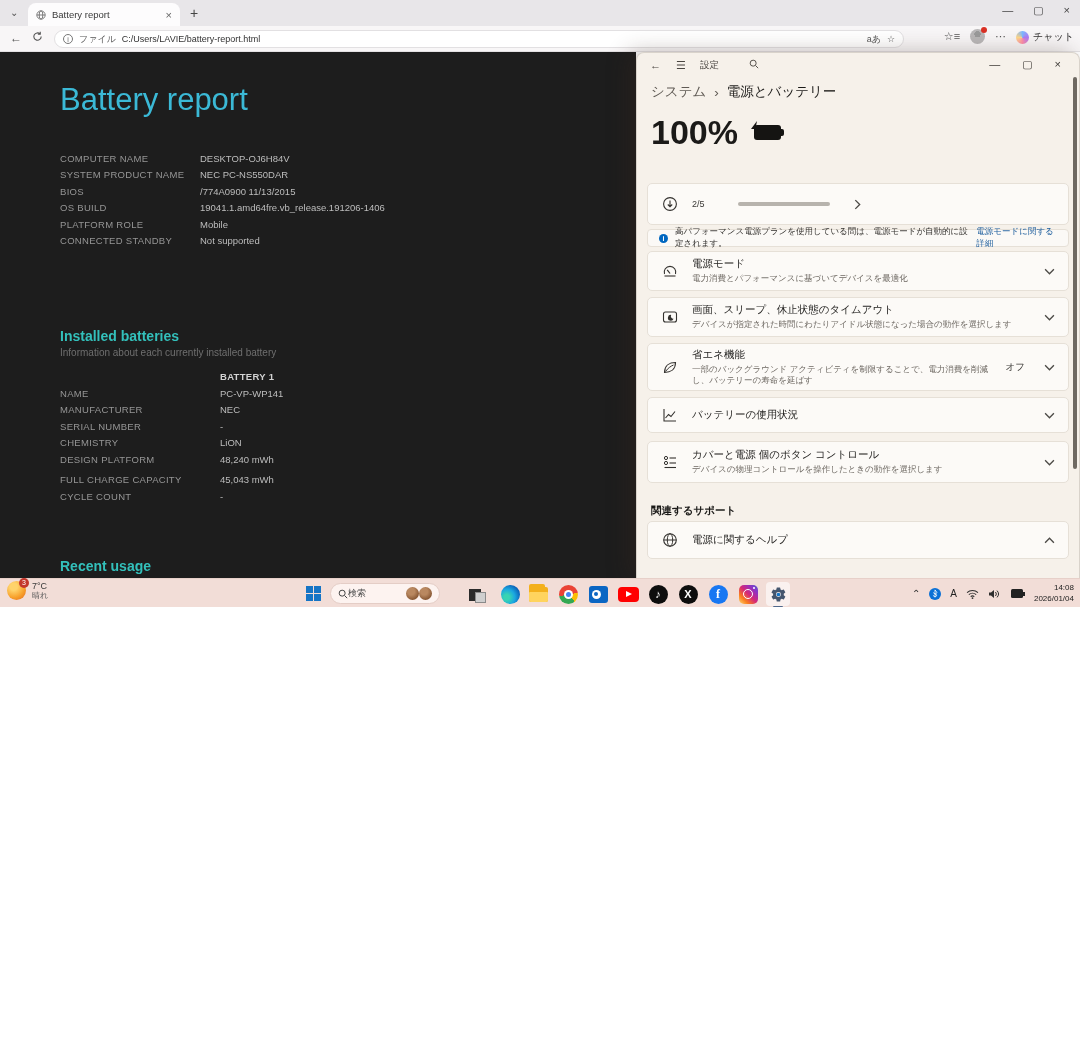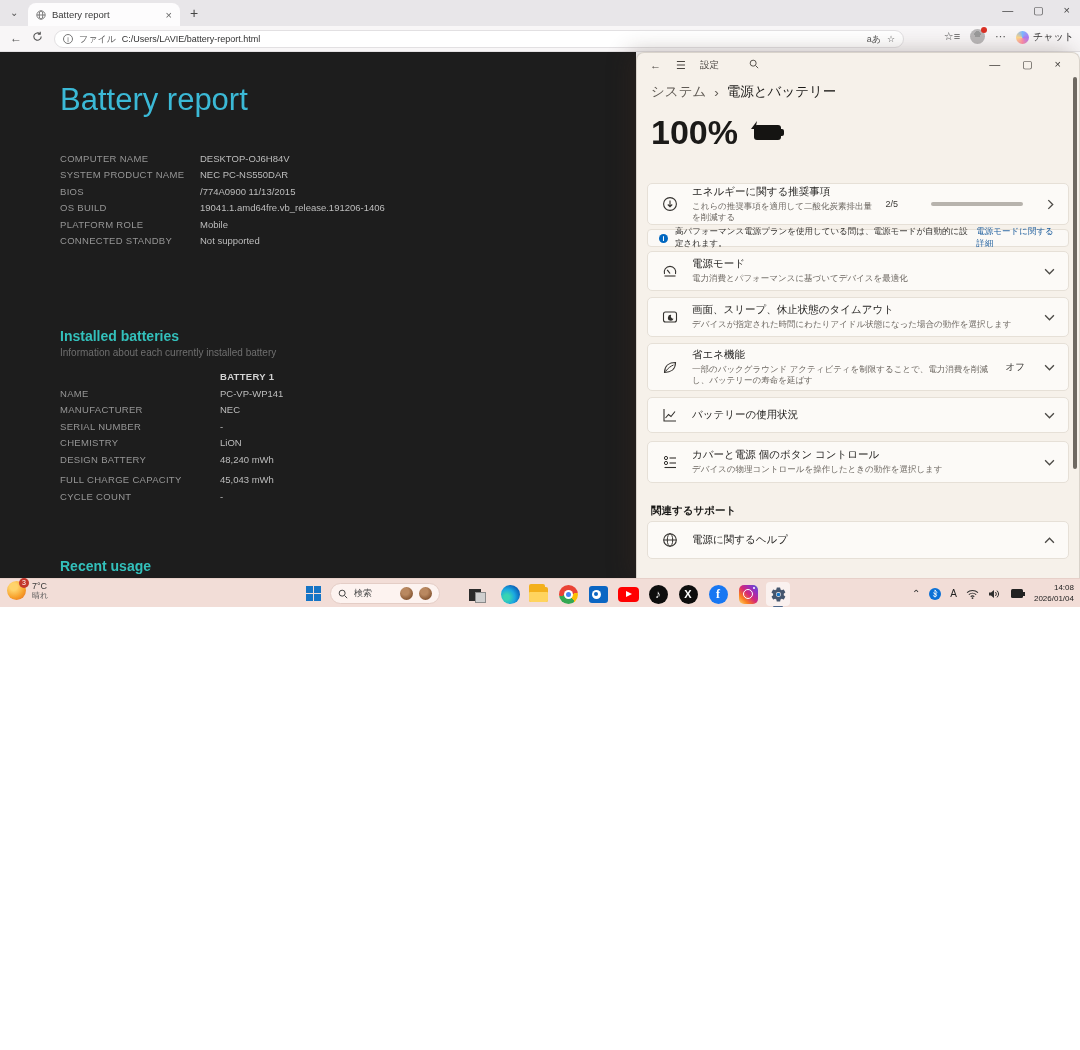--- a/index.html
+++ b/index.html
@@ -79,21 +79,21 @@
   
   .taskbar { position:absolute; left:0; top:578px; width:1080px; height:29px; background:#f2ddd7; border-top:1px solid #e7d0c9; }
   .weather { position:absolute; left:7px; top:2px; display:flex; gap:6px; align-items:center; }
   .sun { position:relative; width:19px; height:19px; border-radius:50%; background:radial-gradient(circle at 35% 30%, #ffd36b 20%, #f7a02b 60%, #e2641c); }
   .sun .badge { position:absolute; right:-3px; top:-3px; width:10px; height:10px; border-radius:50%; background:#c4372c; color:#fff; font-size:7px; line-height:10px; text-align:center; }
   .wx-tx { display:flex; flex-direction:column; line-height:1.15; }
   .wx-temp { font-size:9px; color:#3a3a3a; }
   .wx-cond { font-size:8px; color:#5c5c5c; }
   .winlogo { position:absolute; left:306px; top:7px; width:15px; height:15px; display:grid; grid-template-columns:7px 7px; grid-template-rows:7px 7px; gap:1px; }
   .winlogo span { background:#1574c5; }
-  .searchbox { position:absolute; left:330px; top:4px; width:110px; height:21px; background:#fdf3f0; border:1px solid #e4cdc6; border-radius:11px; display:flex; align-items:center; gap:6px; padding:0 7px; }
+  .searchbox { position:absolute; left:330px; top:4px; width:110px; height:21px; background:#fdf3f0; border:1px solid #e4cdc6; border-radius:11px; display:flex; align-items:center; padding:0 7px; }
   .searchbox .ph { font-size:9px; color:#4c4c4c; flex:1; }
   .blob { width:13px; height:13px; border-radius:50%; background:radial-gradient(circle at 40% 35%, #b98860 30%, #8a5a36 70%); flex:none; }
   .tb-ic { position:absolute; top:3px; width:24px; height:24px; display:flex; align-items:center; justify-content:center; }
   .tv-back { position:absolute; left:3px; top:5px; width:12px; height:12px; background:#2b2b2b; }
   .tv-front { position:absolute; left:9px; top:8px; width:11px; height:11px; background:#cfcfcf; border:1px solid #8a8a8a; }
   .edge-ic { width:19px; height:19px; border-radius:50%; background:radial-gradient(circle at 30% 65%, #37d4b3 15%, #1ba7e0 45%, #0b63b8 75%, #123f8f); }
   .folder-ic { position:relative; width:19px; height:15px; }
   .folder-ic .back { position:absolute; inset:0; background:#f3b01c; border-radius:2px; }
   .folder-ic .tab { position:absolute; left:0; top:-3px; width:9px; height:5px; background:#f3b01c; border-radius:2px 2px 0 0; }
   .folder-ic .front { position:absolute; left:0; bottom:0; width:19px; height:10px; background:#ffd45e; border-radius:1px 1px 2px 2px; }
@@ -226,21 +226,21 @@
         </div>
       <div class="kv">
           <span class="k">SERIAL NUMBER</span>
           <span class="v">-</span>
         </div>
       <div class="kv">
           <span class="k">CHEMISTRY</span>
           <span class="v">LiON</span>
         </div>
       <div class="kv">
-          <span class="k">DESIGN BATTERY</span>
+          <span class="k">DESIGN PLATFORM</span>
           <span class="v">48,240 mWh</span>
         </div>
       <div class="kv gap-top">
           <span class="k">FULL CHARGE CAPACITY</span>
           <span class="v">45,043 mWh</span>
         </div>
       <div class="kv">
           <span class="k">CYCLE COUNT</span>
           <span class="v">-</span>
         </div>
@@ -284,24 +284,20 @@
       </span>
     </div>
 
     <div class="card" style="top:130px;height:42px">
       <span class="ic">
         <svg width="16" height="16" viewBox="0 0 16 16">
             <circle cx="8" cy="8" r="6.4" fill="none" stroke="#33312e" stroke-width="1.1"></circle>
             <path d="M8 4.5v6M5.8 8.5L8 10.7 10.2 8.5" fill="none" stroke="#33312e" stroke-width="1.1"></path>
           </svg>
       </span>
-      <span class="tx">
-        <div class="t">エネルギーに関する推奨事項</div>
-        <div class="s">これらの推奨事項を適用して二酸化炭素排出量を削減する</div>
-      </span>
       <span class="score">2/5</span>
       <span class="pbar"><span class="fill" style="width: 55%;"></span></span>
       <span class="chev">
           <svg width="9" height="11" viewBox="0 0 8 10">
             <polyline points="2,1 6,5 2,9" fill="none" stroke="#4c4a46" stroke-width="1.2"></polyline>
           </svg>
         </span>
     </div>
 
     <div class="infobar" style="top:176px">

